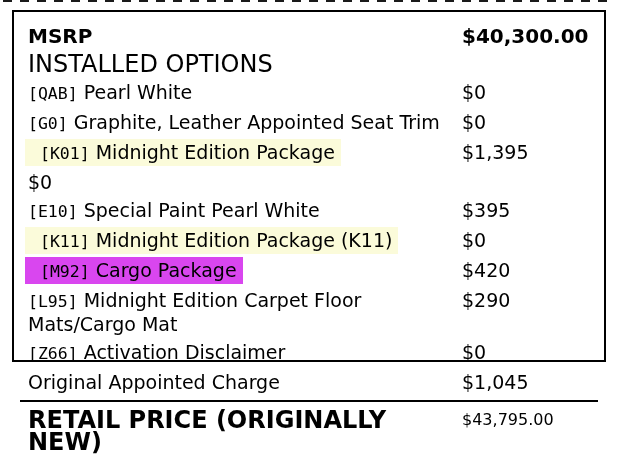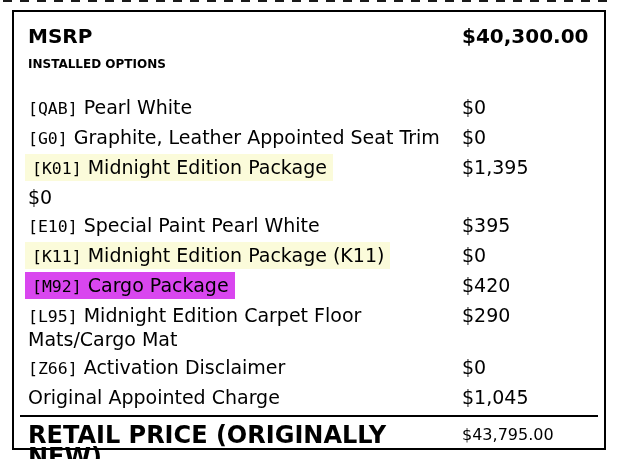--- a/index.html
+++ b/index.html
@@ -21,21 +21,21 @@
     left: 3px;
     right: 3px;
     height: 2px;
     background: repeating-linear-gradient(90deg, #1a1a1a 0 9px, transparent 9px 17px);
   }
   .sticker-box {
     position: absolute;
     left: 12px;
     top: 10px;
     width: 594px;
-    height: 440px;
+    height: 352px;
     box-sizing: border-box;
     border: 2px solid #000000;
     background: #ffffff;
     padding: 13px 6px 0 14px;
   }
   .row {
     display: flex;
     align-items: flex-start;
     font-size: 19px;
     line-height: 22px;
@@ -49,34 +49,34 @@
   }
   .row .price {
     flex: 1;
   }
   .msrp-row .label,
   .msrp-row .price {
     font-weight: bold;
     font-size: 20px;
   }
   .section-header {
-    font-weight: bold;
-    font-size: 12px;
+    font-weight: normal;
+    font-size: 24px;
     line-height: 22px;
-    margin-bottom: 21px;
+    margin-bottom: 6px;
   }
   .code {
     font-family: "DejaVu Sans Mono", "Liberation Mono", monospace;
     font-size: 16.5px;
   }
   .optline {
     display: inline;
   }
   .optline.hl {
-    padding: 2px 6px 3px 7px;
+    padding: 2px 6px 3px 15px;
     margin-left: -3px;
     -webkit-box-decoration-break: clone;
     box-decoration-break: clone;
   }
   .separator {
     border-top: 2px solid #000000;
     margin: 7px 0 7px -8px;
   }
   .total-row .label {
     font-weight: bold;

